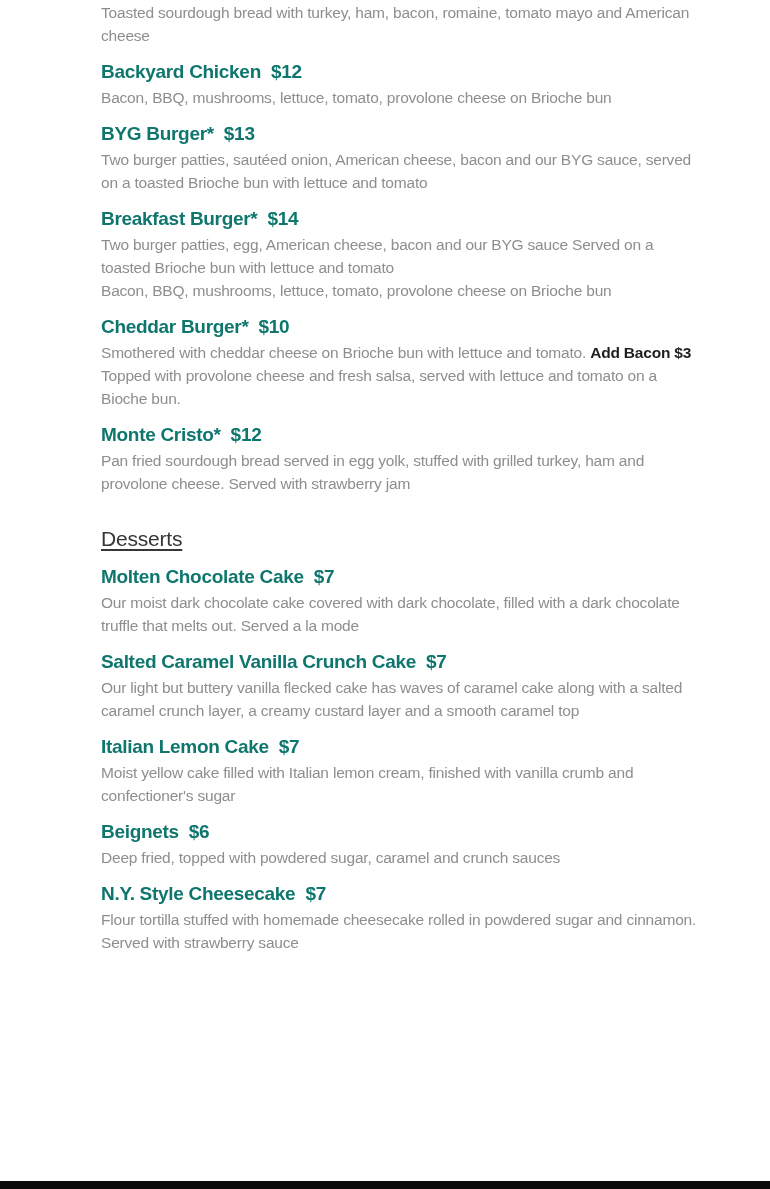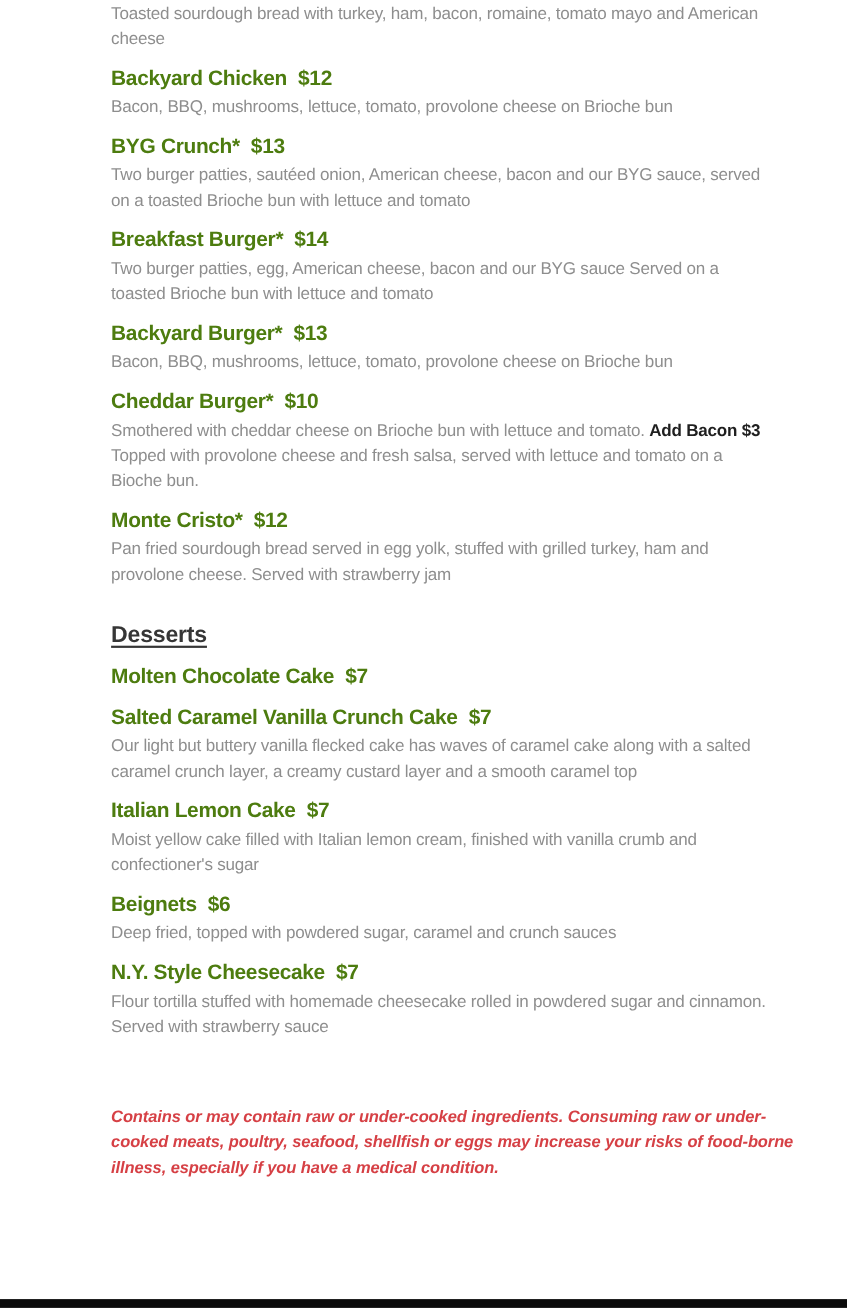--- a/index.html
+++ b/index.html
@@ -30,31 +30,31 @@
   }
   .desc .desc-bold {
     color: #1f1f1f;
     font-weight: bold;
   }
   .item-h {
     margin: 13px 0 2px 0;
     font-size: 19px;
     line-height: 24px;
     font-weight: bold;
-    color: #4d7c0f;
+    color: #0f766e;
     letter-spacing: -0.3px;
   }
   .item-h .price {
     margin-left: 10px;
   }
   .section-h {
     margin: 31px 0 0 0;
     font-size: 21px;
     line-height: 26px;
-    font-weight: bold;
+    font-weight: normal;
     color: #363636;
     text-decoration: underline;
     text-decoration-thickness: 2px;
     text-underline-offset: 3px;
     letter-spacing: -0.2px;
   }
   .disclaimer {
     margin: 59px 0 0 0;
     width: 625px;
     font-size: 15px;
@@ -79,31 +79,30 @@
 <div class="content">
 
   <p class="desc">Toasted sourdough bread with turkey, ham, bacon, romaine, tomato mayo and American cheese</p>
 
   <div>
     <h3 class="item-h"><span>Backyard Chicken</span><span class="price">$12</span></h3>
     <p class="desc">Bacon, BBQ, mushrooms, lettuce, tomato, provolone cheese on Brioche bun</p>
   </div>
 
   <div>
-    <h3 class="item-h"><span>BYG Crunch*</span><span class="price">$13</span></h3>
+    <h3 class="item-h"><span>BYG Burger*</span><span class="price">$13</span></h3>
     <p class="desc">Two burger patties, sautéed onion, American cheese, bacon and our BYG sauce, served on a toasted Brioche bun with lettuce and tomato</p>
   </div>
 
   <div>
     <h3 class="item-h"><span>Breakfast Burger*</span><span class="price">$14</span></h3>
     <p class="desc">Two burger patties, egg, American cheese, bacon and our BYG sauce Served on a toasted Brioche bun with lettuce and tomato</p>
   </div>
 
   <div>
-    <h3 class="item-h"><span>Backyard Burger*</span><span class="price">$13</span></h3>
     <p class="desc">Bacon, BBQ, mushrooms, lettuce, tomato, provolone cheese on Brioche bun</p>
   </div>
 
   <div>
     <h3 class="item-h"><span>Cheddar Burger*</span><span class="price">$10</span></h3>
     <p class="desc"><span>Smothered with cheddar cheese on Brioche bun with lettuce and tomato. </span><span class="desc-bold">Add Bacon $3</span></p>
   </div>
 
   <div>
     <p class="desc">Topped with provolone cheese and fresh salsa, served with lettuce and tomato on a Bioche bun.</p>
@@ -111,20 +110,21 @@
 
   <div>
     <h3 class="item-h"><span>Monte Cristo*</span><span class="price">$12</span></h3>
     <p class="desc">Pan fried sourdough bread served in egg yolk, stuffed with grilled turkey, ham and provolone cheese. Served with strawberry jam</p>
   </div>
 
   <h2 class="section-h">Desserts</h2>
 
   <div>
     <h3 class="item-h"><span>Molten Chocolate Cake</span><span class="price">$7</span></h3>
+    <p class="desc">Our moist dark chocolate cake covered with dark chocolate, filled with a dark chocolate truffle that melts out. Served a la mode</p>
   </div>
 
   <div>
     <h3 class="item-h"><span>Salted Caramel Vanilla Crunch Cake</span><span class="price">$7</span></h3>
     <p class="desc">Our light but buttery vanilla flecked cake has waves of caramel cake along with a salted caramel crunch layer, a creamy custard layer and a smooth caramel top</p>
   </div>
 
   <div>
     <h3 class="item-h"><span>Italian Lemon Cake</span><span class="price">$7</span></h3>
     <p class="desc">Moist yellow cake filled with Italian lemon cream, finished with vanilla crumb and confectioner's sugar</p>
@@ -133,17 +133,16 @@
   <div>
     <h3 class="item-h"><span>Beignets</span><span class="price">$6</span></h3>
     <p class="desc">Deep fried, topped with powdered sugar, caramel and crunch sauces</p>
   </div>
 
   <div>
     <h3 class="item-h"><span>N.Y. Style Cheesecake</span><span class="price">$7</span></h3>
     <p class="desc">Flour tortilla stuffed with homemade cheesecake rolled in powdered sugar and cinnamon. Served with strawberry sauce</p>
   </div>
 
-  <p class="disclaimer">Contains or may contain raw or under-cooked ingredients. Consuming raw or under-cooked meats, poultry, seafood, shellfish or eggs may increase your risks of food-borne illness, especially if you have a medical condition.</p>
 
 </div>
 
 <div class="footer-bar"></div>
 
 </body></html>

